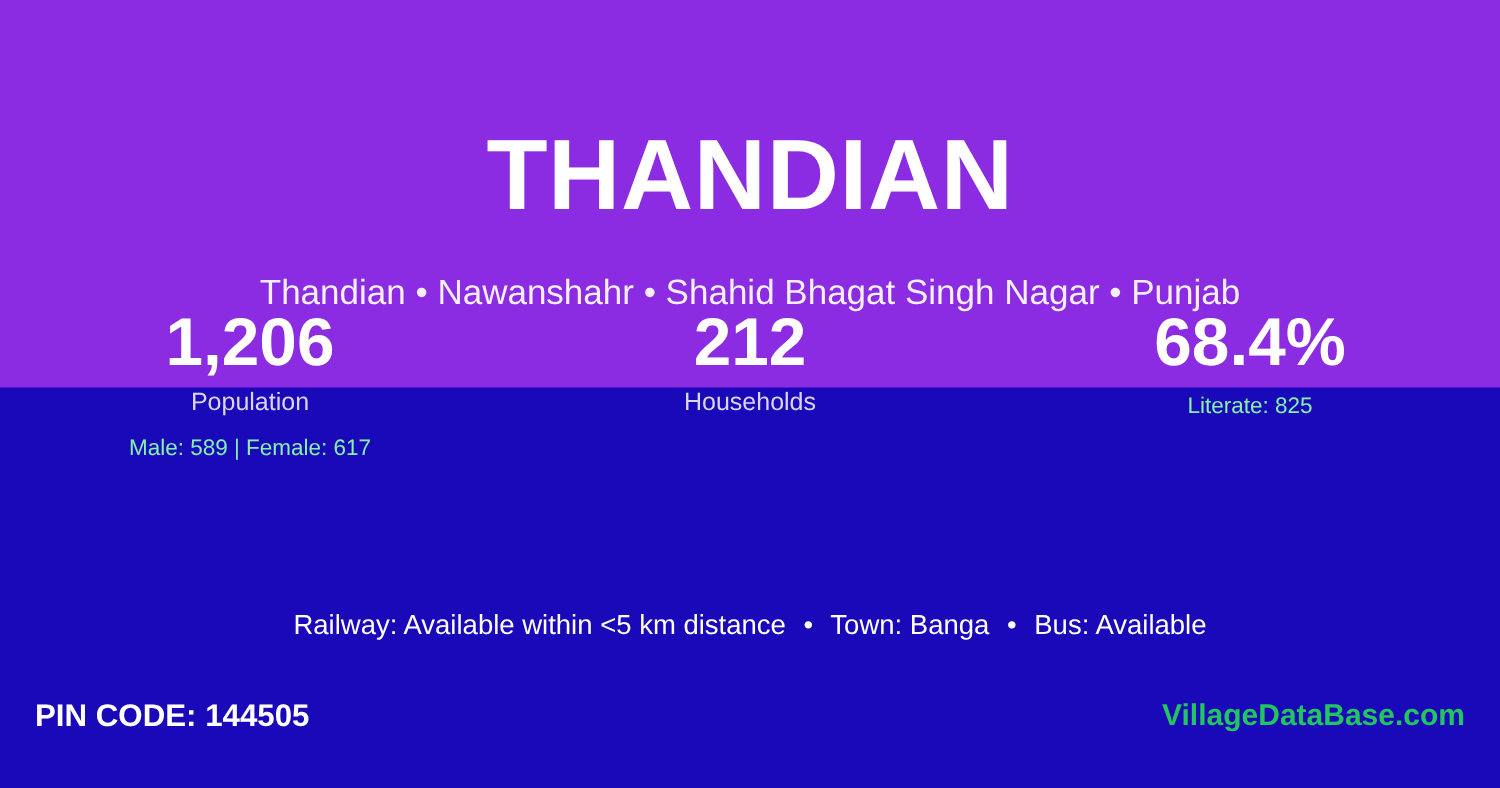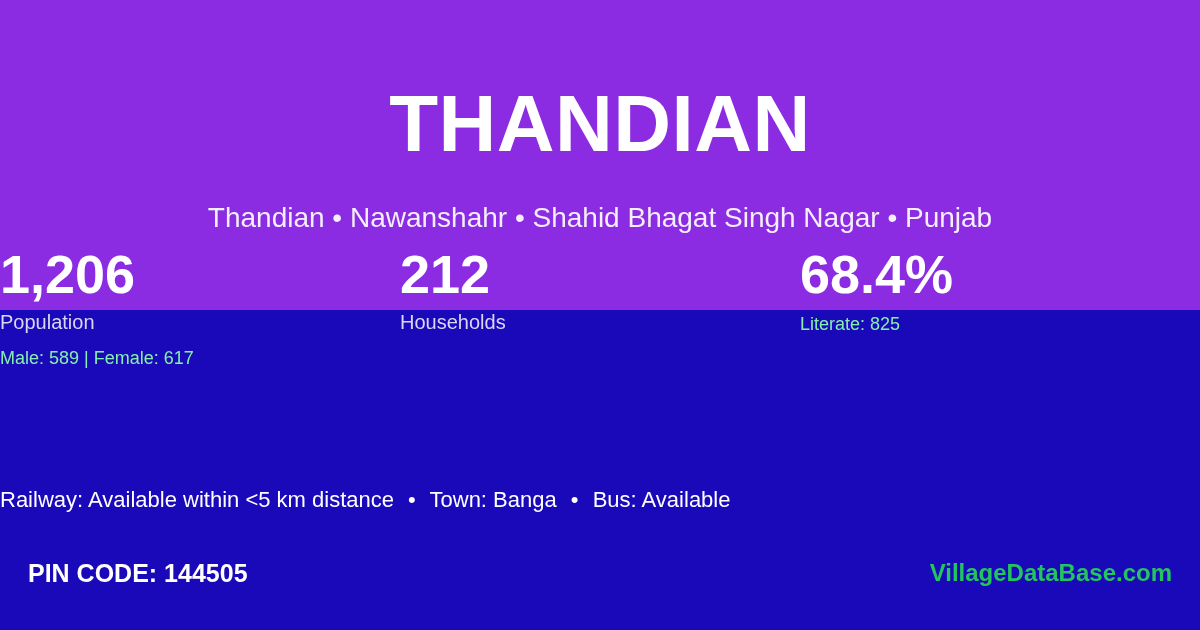--- a/index.html
+++ b/index.html
@@ -29,21 +29,21 @@
   }
 
   
   .header {
     position: absolute;
     top: 0; left: 0;
     width: 1200px;
     text-align: center;
   }
   .village-title {
-    margin: 0;
+    margin: 16px;
     padding-top: 84px;
     font-size: 80px;
     font-weight: bold;
     line-height: 1;
     letter-spacing: 0.5px;
     color: #FFFFFF;
   }
   .village-subtitle {
     margin: 16px;
     padding-top: 24px;
@@ -57,21 +57,21 @@
   .stats-row {
     position: absolute;
     top: 243px;
     left: 0;
     width: 1200px;
     display: flex;
     flex-direction: row;
   }
   .stat {
     flex: 1 1 0;
-    text-align: left;
+    text-align: center;
   }
   .stat-value {
     font-size: 54px;
     font-weight: bold;
     line-height: 62px;
     color: #FFFFFF;
     white-space: nowrap;
   }
   .stat-label {
     font-size: 20px;
@@ -88,21 +88,21 @@
     color: #86efac;
     white-space: nowrap;
   }
 
   
   .infra-line {
     position: absolute;
     top: 486px;
     left: 0;
     width: 1200px;
-    text-align: left;
+    text-align: center;
     font-size: 22px;
     line-height: 28px;
     color: #FFFFFF;
     white-space: nowrap;
   }
   .infra-sep {
     padding: 0 8px;
     color: #FFFFFF;
   }
 

